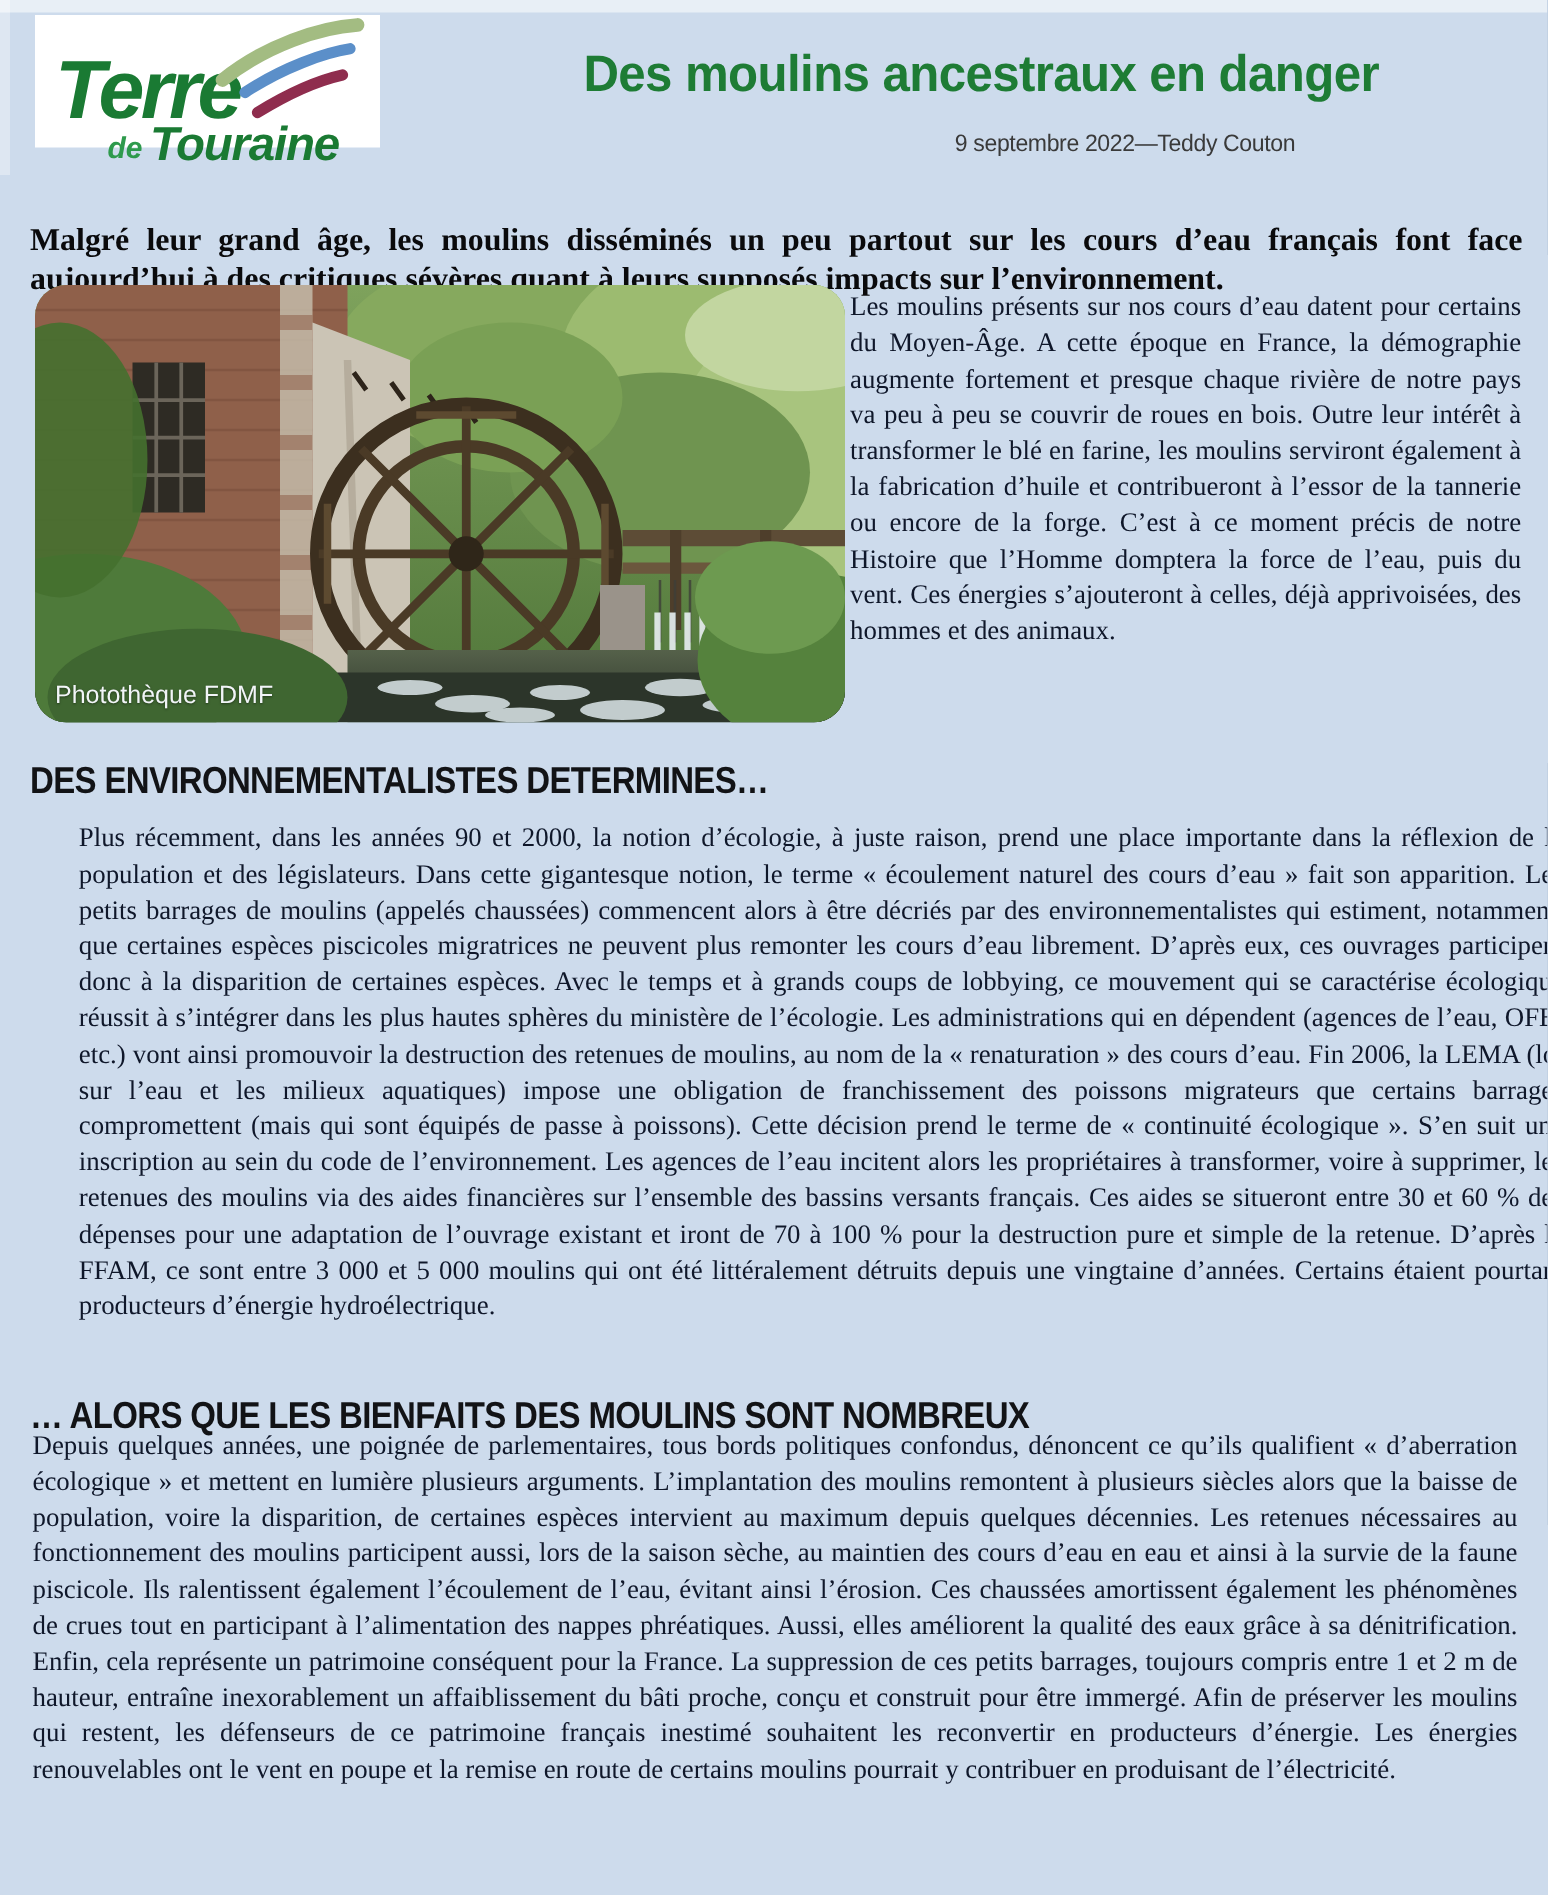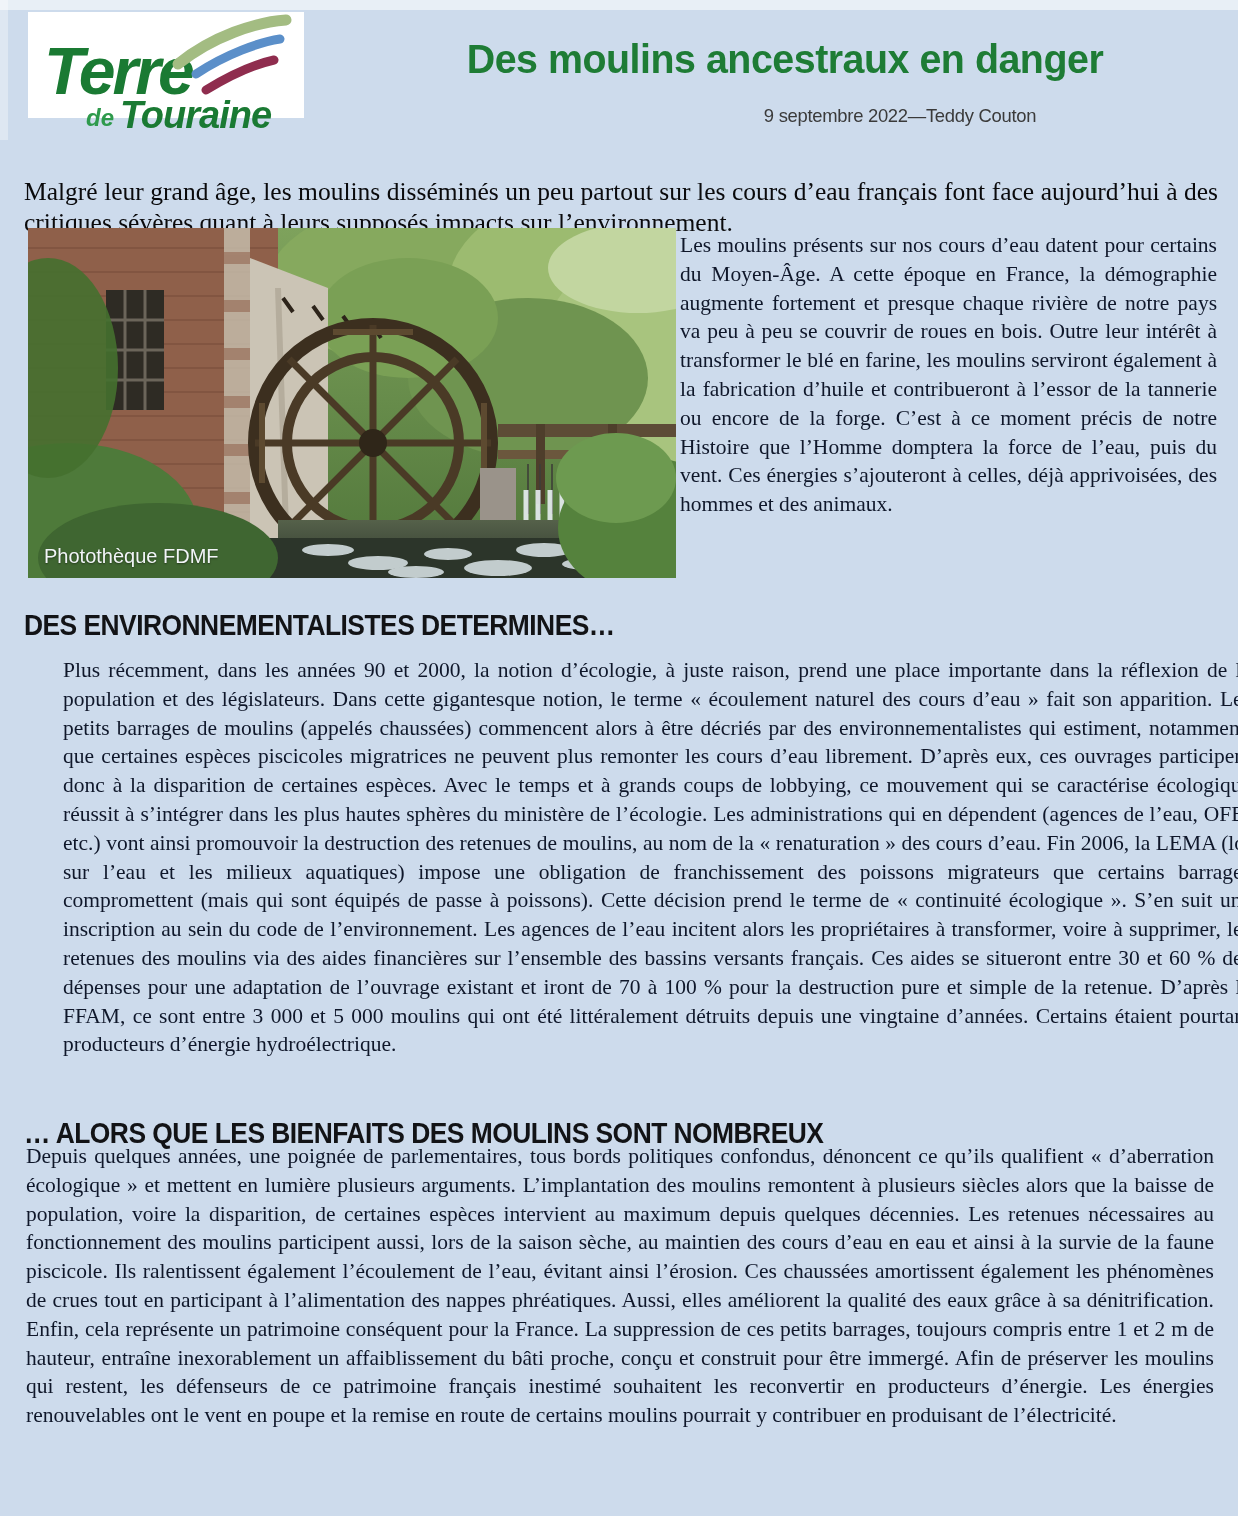--- a/index.html
+++ b/index.html
@@ -37,30 +37,31 @@
     font-family:"Liberation Sans", sans-serif;
     font-size:19px;
     letter-spacing:-0.3px;
     color:#3a3a3a;
     transform:scaleX(0.97);
   }
 
   .lead{
     position:absolute;left:24px;top:150px;width:1194px;
     font-family:"Liberation Serif", serif;
-    font-weight:400;
+    font-weight:700;
     font-size:25.5px;
     line-height:31px;
     color:#0a0a0c;
     text-align:justify;
   }
 
   .photo{
     position:absolute;left:28px;top:228px;width:648px;height:350px;
     overflow:hidden;
+    border-radius:25px;
   }
   .photo svg{display:block;}
   .photo-caption{
     position:absolute;left:16px;bottom:10px;
     font-family:"Liberation Sans", sans-serif;
     font-size:20px;
     color:#f2f5f8;
     text-shadow:0 1px 2px rgba(0,0,0,.45);
   }
 

